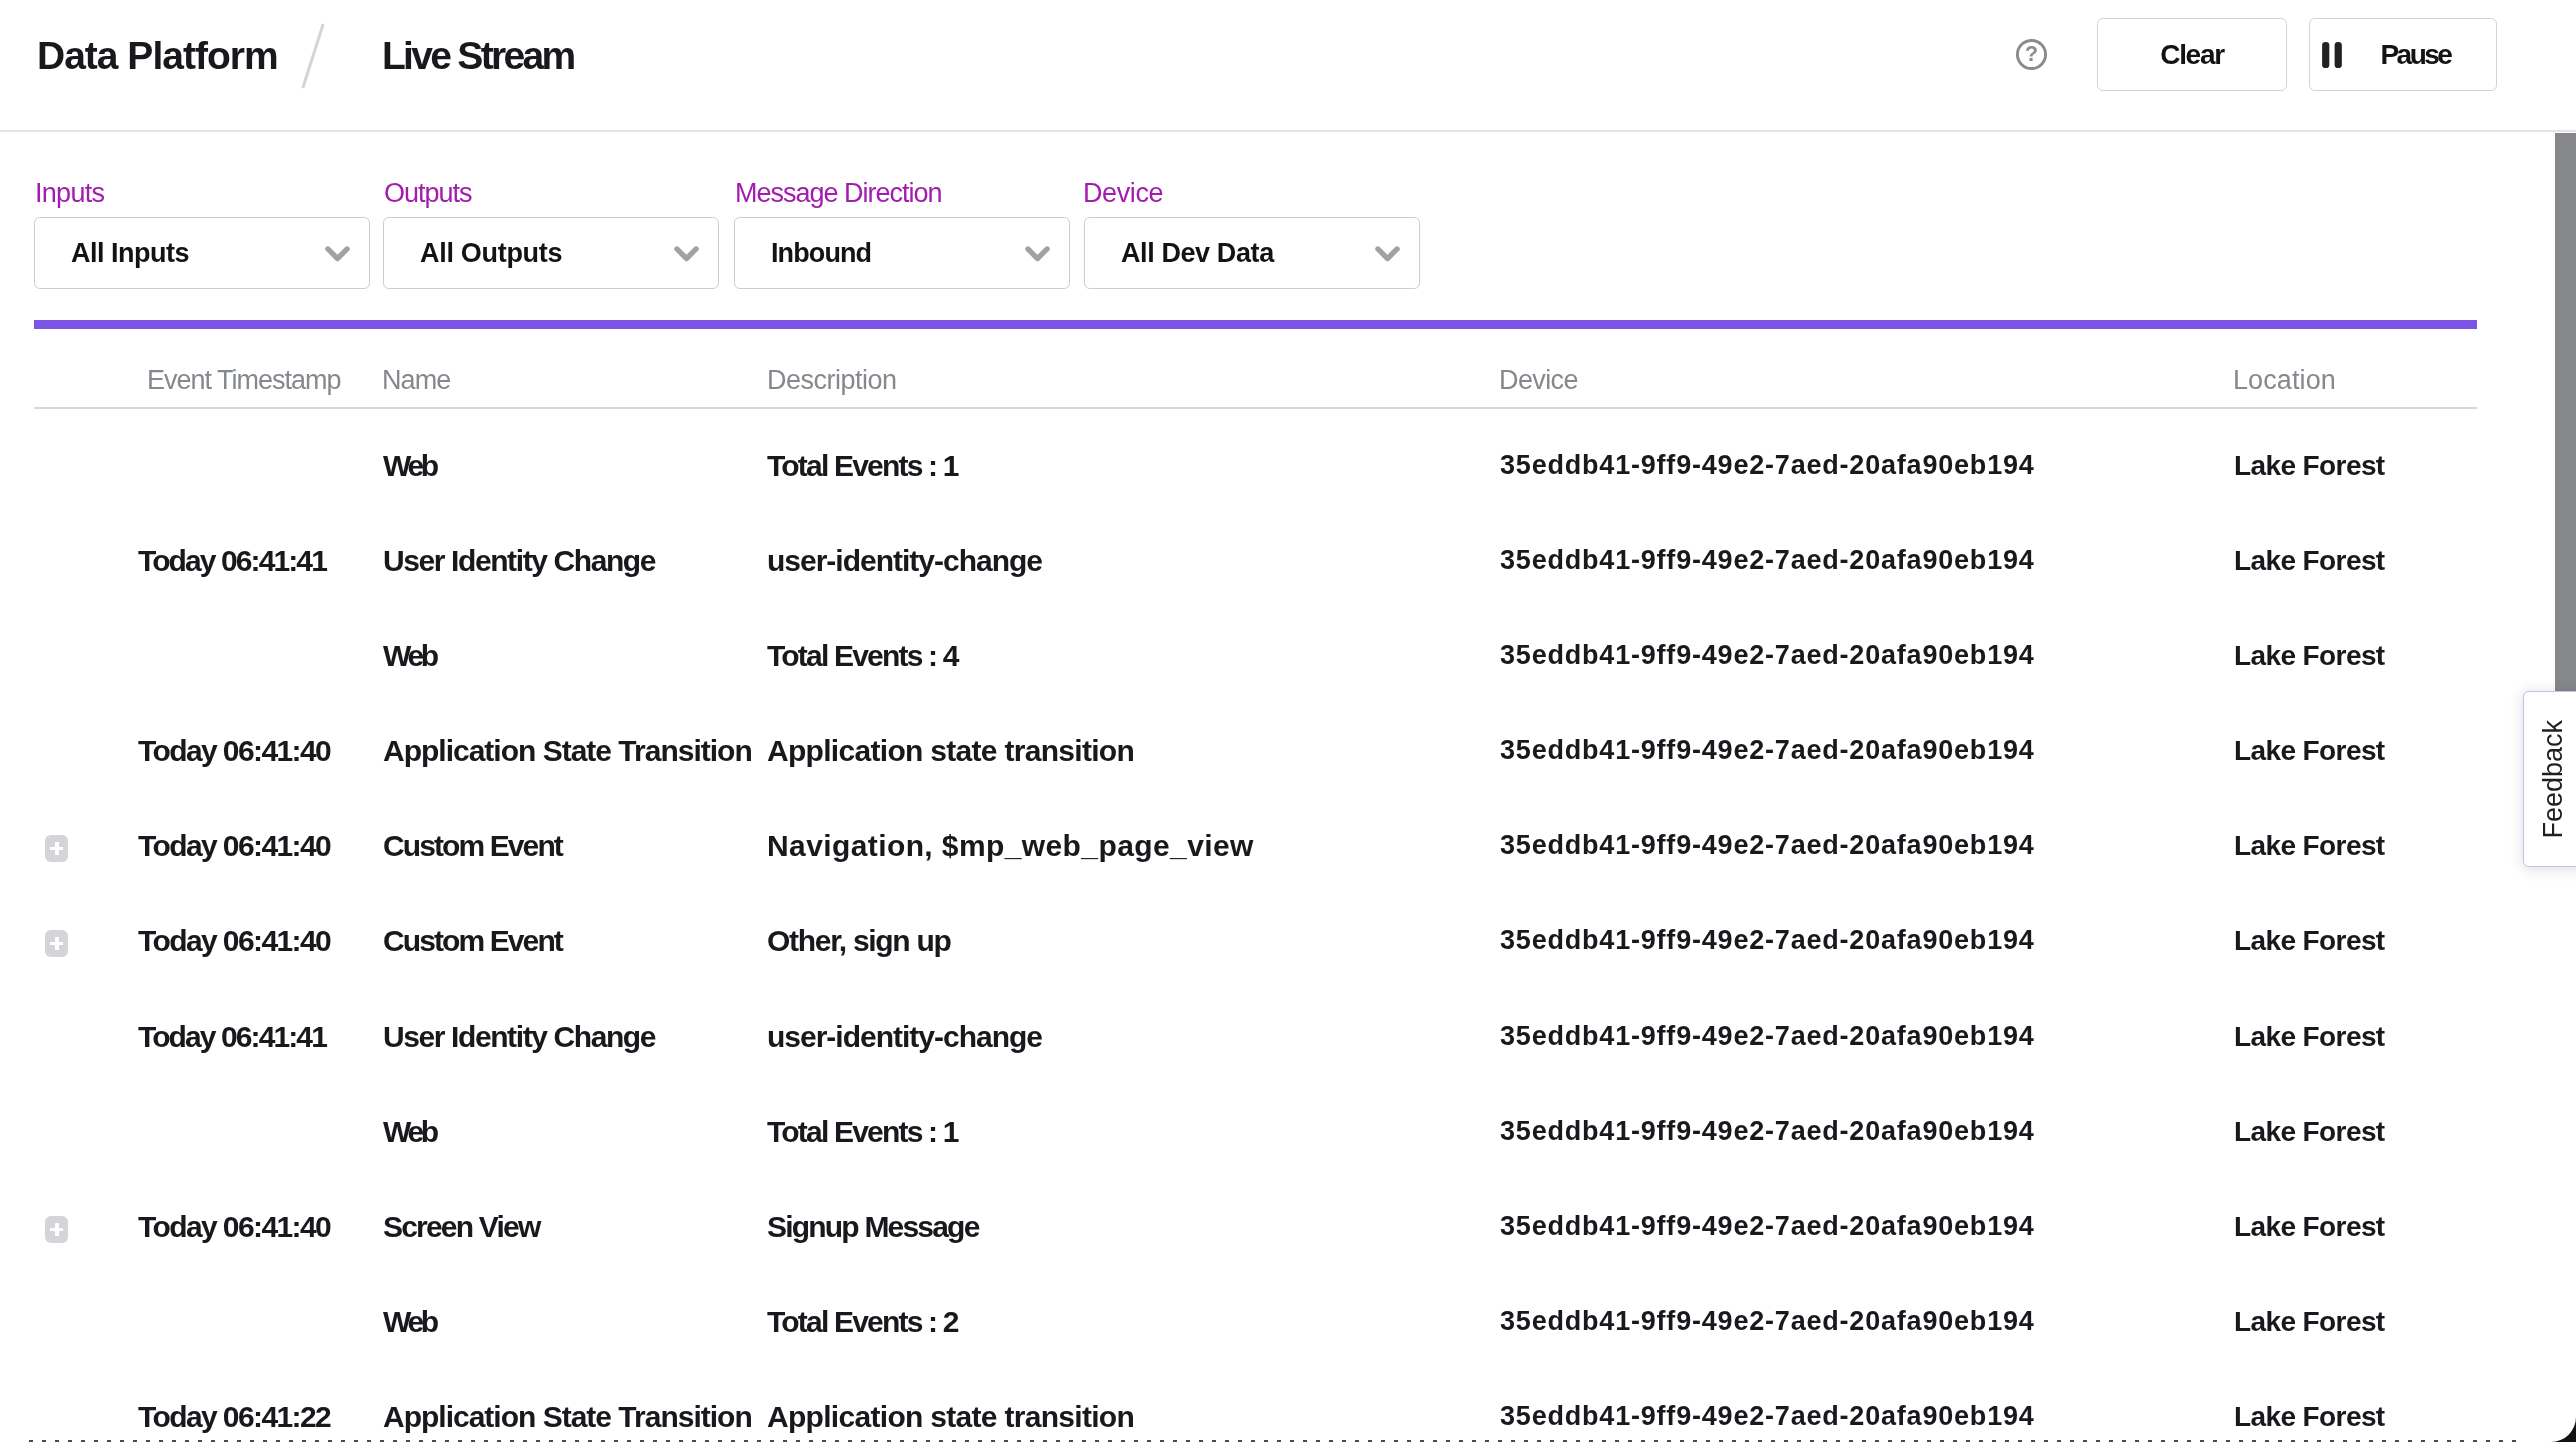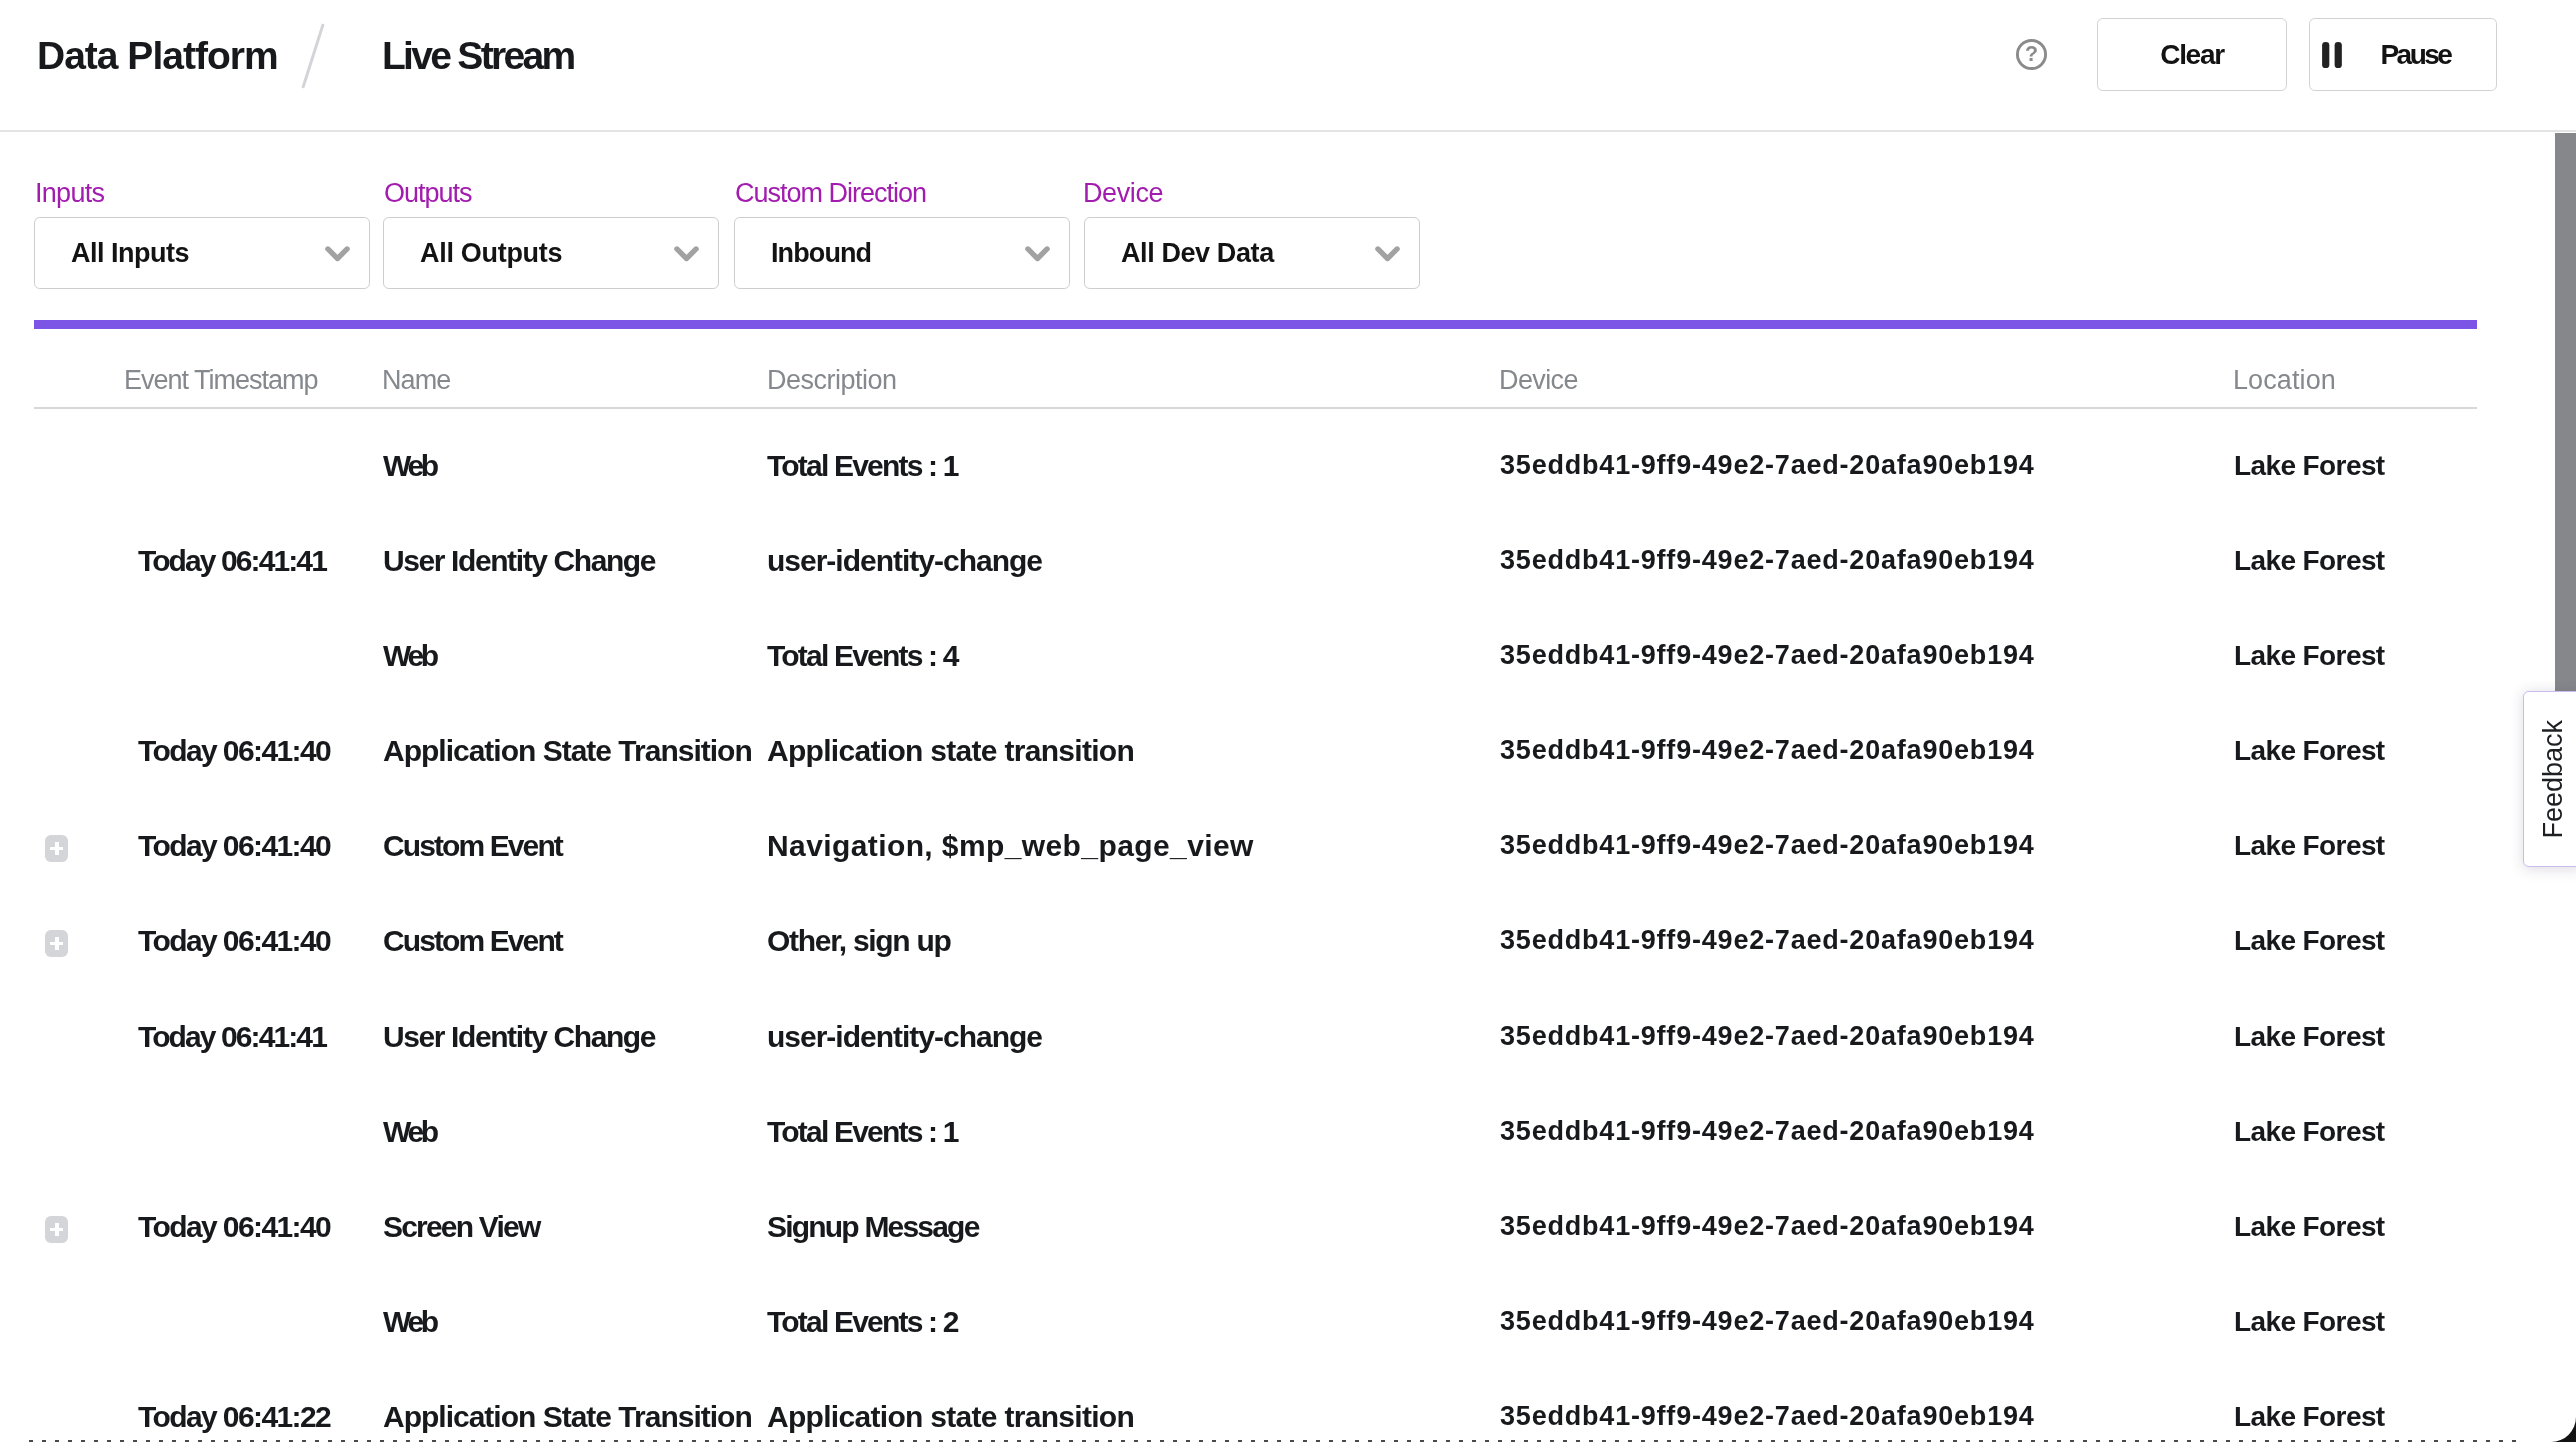--- a/index.html
+++ b/index.html
@@ -76,21 +76,21 @@
     <svg width="21.4" height="26" viewBox="0 0 22 27" style="margin-right:37px">
       <rect x="0" y="0" width="7.5" height="27" rx="3.5" fill="#222"></rect>
       <rect x="13" y="0" width="7.5" height="27" rx="3.5" fill="#222"></rect>
     </svg>
     <span style="letter-spacing: -2.5px;">Pause</span>
   </div>
   <div id="hdr-line"></div>
 
   <div class="flabel" style="left:35px"><span style="letter-spacing: -0.7px;">Inputs</span></div>
   <div class="flabel" style="left:384px"><span style="letter-spacing: -1px;">Outputs</span></div>
-  <div class="flabel" style="left:735px"><span style="letter-spacing: -1px;">Custom Direction</span></div>
+  <div class="flabel" style="left:735px"><span style="letter-spacing: -1px;">Message Direction</span></div>
   <div class="flabel" style="left:1083px"><span style="letter-spacing: -0.4px;">Device</span></div>
 
   <div class="fbox" style="left:34px">
     <span class="val" style="letter-spacing: -0.5px;">All Inputs</span>
     <svg width="25" height="15.5" viewBox="0 0 26 16">
       <polyline points="3,3 13,13 23,3" fill="none" stroke="#a2a2a2" stroke-width="5.5" stroke-linecap="round" stroke-linejoin="round"></polyline>
     </svg>
   </div>
   <div class="fbox" style="left:383px">
     <span class="val" style="letter-spacing: -0.3px;">All Outputs</span>
@@ -106,21 +106,21 @@
   </div>
   <div class="fbox" style="left:1084px">
     <span class="val" style="letter-spacing: -0.4px;">All Dev Data</span>
     <svg width="25" height="15.5" viewBox="0 0 26 16">
       <polyline points="3,3 13,13 23,3" fill="none" stroke="#a2a2a2" stroke-width="5.5" stroke-linecap="round" stroke-linejoin="round"></polyline>
     </svg>
   </div>
 
   <div id="pbar"></div>
 
-  <div class="th" style="left:124px"><span style="letter-spacing: -1px;">Event Timestamp</span></div>
+  <div class="th" style="left:147px"><span style="letter-spacing: -1px;">Event Timestamp</span></div>
   <div class="th" style="left:382px"><span style="letter-spacing: -0.9px;">Name</span></div>
   <div class="th" style="left:767px"><span style="letter-spacing: -0.5px;">Description</span></div>
   <div class="th" style="left:1499px"><span style="letter-spacing: -0.6px;">Device</span></div>
   <div class="th" style="left:2233px"><span style="letter-spacing: 0.1px;">Location</span></div>
   <div id="th-line"></div>
 
   <div id="rows">
     <div class="row" style="top:418px">
       <div class="cell c-name">
         <span style="letter-spacing: -3.3px;">Web</span>

